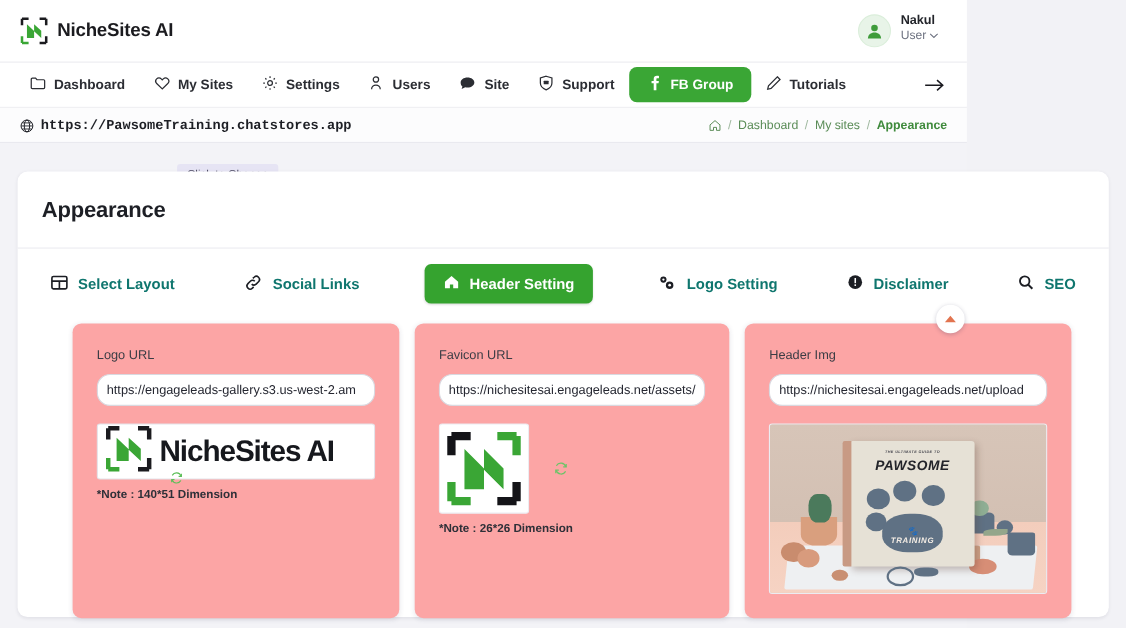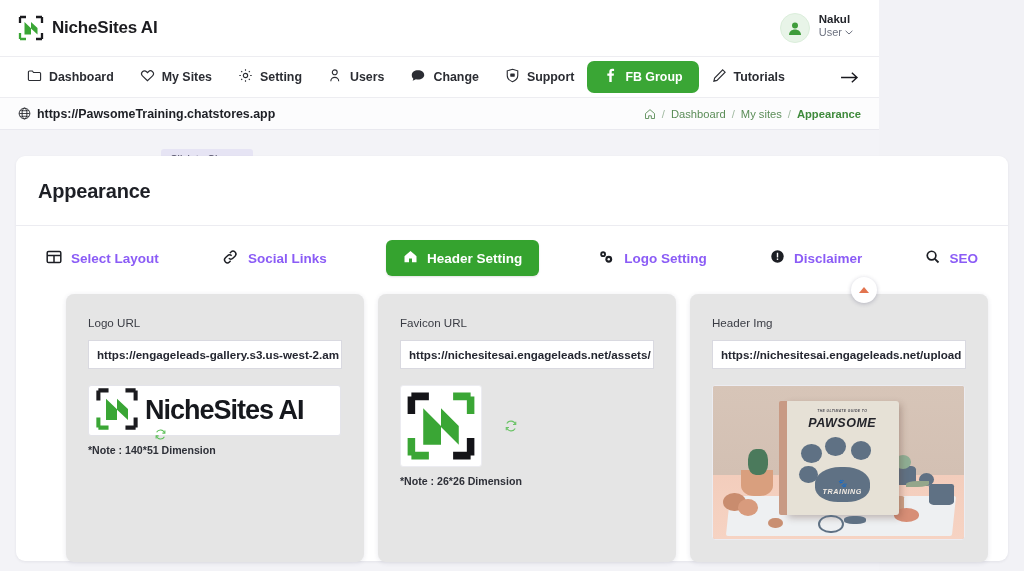--- a/index.html
+++ b/index.html
@@ -48,21 +48,21 @@
   }
   .nav-arrow { margin-left: auto; padding-right: 6px; display: flex; align-items: center; }
 
   
   .urlstrip {
     height: 33px; background: #fcfcfd; border-top: 1px solid #ededf1;
     border-bottom: 1px solid #e9e9ef;
     display: flex; align-items: center; justify-content: space-between;
     padding: 0 18px;
   }
-  .site-url { display: flex; align-items: flex-start; gap: 6px; font-size: 12.4px; font-weight: 700; color: #1d1f25; }
+  .site-url { display: flex; align-items: flex-end; gap: 6px; font-size: 12.4px; font-weight: 700; color: #1d1f25; font-family: Liberation Mono, monospace; }
   .crumbs { display: flex; align-items: center; gap: 6px; font-size: 11.2px; color: #4f7f4e; }
   .crumbs .sep { color: #9fb89f; }
   .crumbs .crumb { color: #5a8c57; cursor: pointer; }
   .crumbs .crumb.active { color: #3f8a3c; font-weight: 600; }
 
   
   .content-card {
     position: absolute; left: 16px; top: 156px; width: 992px; height: 405px;
     background: #ffffff; border-radius: 9px;
     box-shadow: 0 1px 3px rgba(30,30,60,.07);
@@ -72,46 +72,46 @@
     padding: 24px 0 0 22px; letter-spacing: -0.2px;
   }
   .title-rule { margin-top: 22px; height: 1px; background: #ececf1; }
 
   .tabs {
     display: flex; align-items: center; padding: 14px 26px 0 26px;
     justify-content: space-between;
   }
   .tab {
     display: flex; align-items: center; gap: 9px;
-    font-size: 13.5px; font-weight: 700; color: #8b5cf6;
+    font-size: 13.5px; font-weight: 700; color: #0f766e;
     padding: 7px 4px; cursor: pointer; white-space: nowrap;
   }
   .tab.active {
     background: #35a32f; color: #ffffff; border-radius: 6px;
     padding: 9px 17px; box-shadow: 0 1px 2px rgba(0,0,0,.12);
   }
 
   
   .panels {
     display: flex; gap: 14px; padding: 0 50px; margin-top: 18px;
     align-items: flex-start;
   }
   .panel {
-    background: #e5e5e5; border-radius: 8px;
+    background: #fca5a5; border-radius: 8px;
     box-shadow: 0 1px 5px rgba(40,40,80,.10);
     width: 298px; min-height: 268px; padding: 22px 22px 20px 22px;
     position: relative;
   }
   .panel-label { font-size: 11.6px; color: #3a3c44; margin-bottom: 11px; }
   .panel-input {
-    width: 100%; height: 29px; border: 1px solid #d9d9e0; border-radius: 0;
+    width: 100%; height: 29px; border: 1px solid #d9d9e0; border-radius: 12px;
     background: #fff; font-size: 11.6px; color: #242630;
     padding: 0 8px; font-family: "Liberation Sans", sans-serif;
     overflow: hidden; white-space: nowrap; text-overflow: clip;
-    display: flex; align-items: center; font-weight: bold;
+    display: flex; align-items: center;
   }
   .note { font-size: 10.6px; font-weight: 700; color: #2e3038; margin-top: 8px; }
 
   .logo-preview {
     margin-top: 16px; width: 253px; height: 51px;
     border: 1px solid #e4e4ea; border-radius: 3px; background: #fff;
     display: flex; align-items: center; gap: 6px; padding: 2px 6px;
     position: relative;
   }
   .logo-preview .brand-text-lg { font-size: 27px; font-weight: 700; color: #16181d; letter-spacing: -1px; }
@@ -229,41 +229,41 @@
       <span>My Sites</span>
     </div>
 
     <div class="nav-item">
       <span>
         <svg width="15" height="15" viewBox="0 0 16 16">
           <circle cx="8" cy="8" r="2.3" fill="none" stroke="#2b2d33" stroke-width="1.2"></circle>
           <path d="M8 1.4v1.6M8 13v1.6M1.4 8h1.6M13 8h1.6M3.4 3.4l1.1 1.1M11.5 11.5l1.1 1.1M12.6 3.4l-1.1 1.1M4.5 11.5l-1.1 1.1" stroke="#2b2d33" stroke-width="1.2"></path>
         </svg>
       </span>
-      <span>Setting</span>
+      <span>Settings</span>
     </div>
 
     <div class="nav-item">
       <span>
         <svg width="15" height="15" viewBox="0 0 16 16">
           <circle cx="7.2" cy="4.6" r="2.6" fill="none" stroke="#2b2d33" stroke-width="1.2"></circle>
           <path d="M3 14c0-2.3 1.9-4 4.2-4s4.2 1.7 4.2 4" fill="none" stroke="#2b2d33" stroke-width="1.2"></path>
         </svg>
       </span>
       <span>Users</span>
     </div>
 
 
     <div class="nav-item">
       <span>
         <svg width="16" height="15" viewBox="0 0 18 16">
             <path d="M9 2.2c4 0 7 2.3 7 5.2 0 2.9-3 5.2-7 5.2a9 9 0 0 1-2.3-.3L3 14l.8-2.4C2.6 10.7 2 9.4 2 7.4 2 4.5 5 2.2 9 2.2z" fill="#2b2d33"></path>
           </svg>
       </span>
-      <span>Change</span>
+      <span>Site</span>
     </div>
 
     <div class="nav-item">
       <span>
         <svg width="15" height="15" viewBox="0 0 16 16">
           <path d="M8 1.4 13.6 3v5c0 3-2.4 5.4-5.6 6.6C4.8 13.4 2.4 11 2.4 8V3z" fill="none" stroke="#2b2d33" stroke-width="1.2"></path>
           <rect x="5.6" y="5.8" width="4.8" height="3.4" rx=".5" fill="#2b2d33"></rect>
         </svg>
       </span>
       <span>Support</span>

